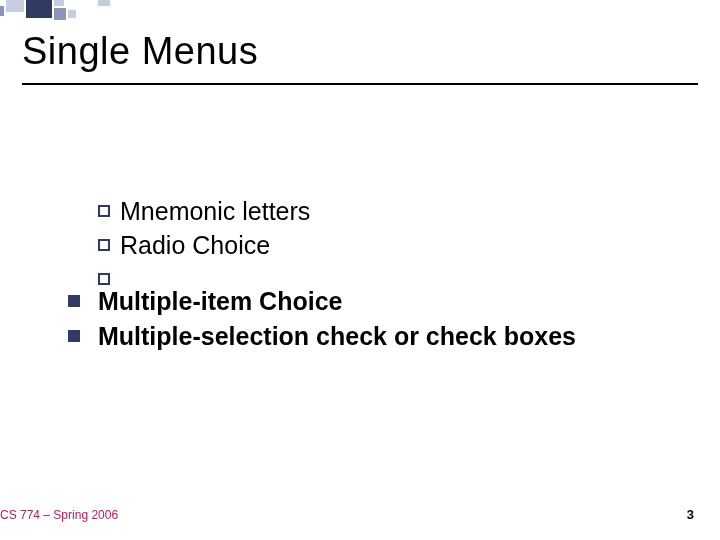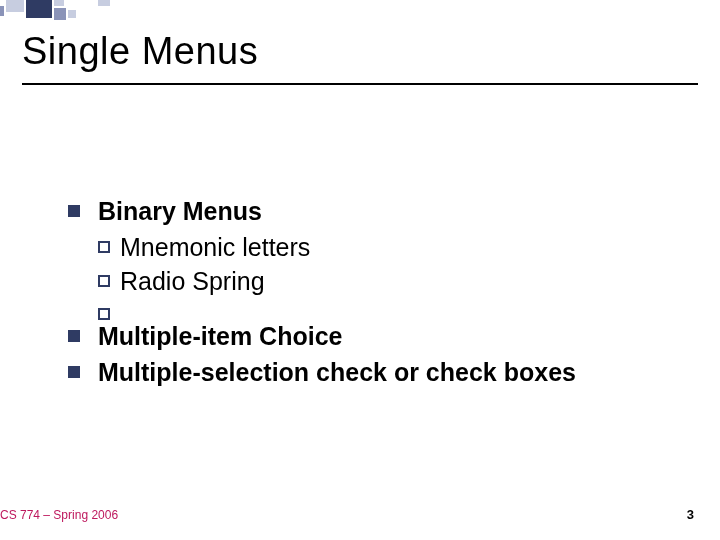--- a/index.html
+++ b/index.html
@@ -34,32 +34,28 @@
     <span class="sq" style="left:54px; top:8px; width:12px; height:12px; background:#8a93b8;"></span>
     <span class="sq" style="left:68px; top:10px; width:8px; height:8px; background:#c7cde0;"></span>
   </div>
 
   <div class="title-block">
     <h1>Single Menus</h1>
   </div>
 
   <div class="content">
 
-    <div class="l1">
-      <span class="bullet-sq"></span>
-      <span class="txt">Binary Menus</span>
-    </div>
     <div class="sub">
       <div class="l2">
         <span class="bullet-open"></span>
         <span class="txt">Mnemonic letters</span>
       </div>
       <div class="l2">
         <span class="bullet-open"></span>
-        <span class="txt">Radio Spring</span>
+        <span class="txt">Radio Choice</span>
       </div>
       <div class="l2">
         <span class="bullet-open"></span>
       </div>
     </div>
 
     <div class="l1">
       <span class="bullet-sq"></span>
       <span class="txt">Multiple-item Choice</span>
     </div>

